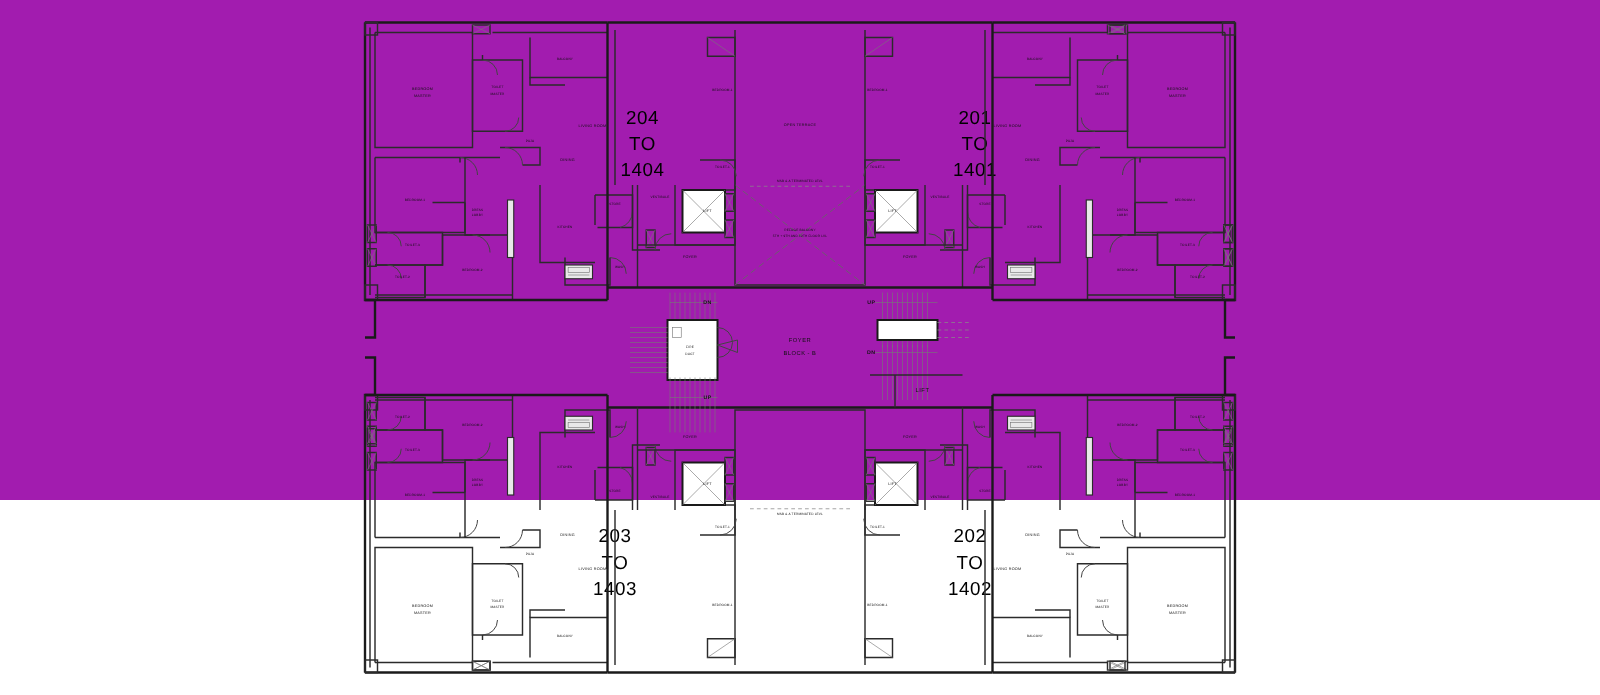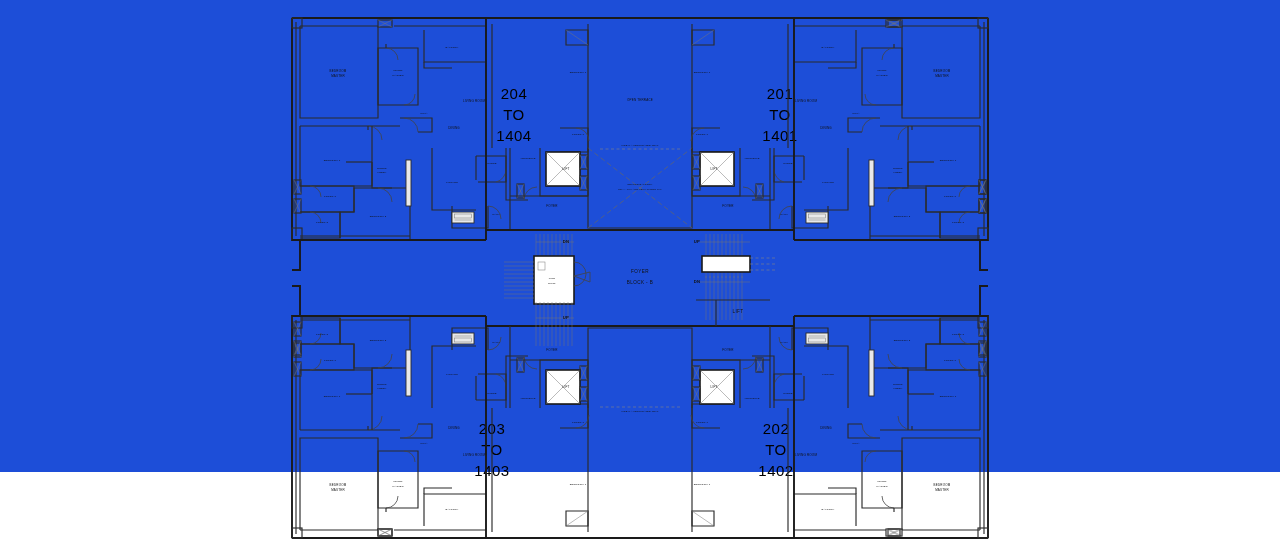--- a/index.html
+++ b/index.html
@@ -1,18 +1,18 @@
 <!DOCTYPE html>
 <html><head>
 <meta charset="utf-8">
 <title>Typical Floor Plan</title>
 <style>
   html,body{margin:0;padding:0;background:#ffffff;}
   body{width:1280px;height:556px;overflow:hidden;font-family:"Liberation Sans",sans-serif;}
-  #stage{position:relative;width:1280px;height:472px;background:#1d4ed8;}
+  #stage{position:relative;width:1280px;height:400px;background:#a21caf;}
   svg#plan{position:absolute;left:0;top:0;width:1280px;height:556px;display:block;}
   .w  {fill:none;stroke:#1a1a1a;stroke-width:1.9;}      
   .w2 {fill:none;stroke:#2b2b2b;stroke-width:1.15;}         
   .w4 {fill:none;stroke:#777;stroke-width:0.5;}         
   .fillw{fill:#ffffff;stroke:#1a1a1a;stroke-width:1.6;}
   .fillg{fill:#e9e9e9;stroke:#2b2b2b;stroke-width:0.9;}
   .dash{fill:none;stroke:#666;stroke-width:0.7;stroke-dasharray:5 3;}
   .dash2{fill:none;stroke:#888;stroke-width:0.6;stroke-dasharray:3 2.5;}
   .door{fill:none;stroke:#444;stroke-width:0.8;}
   .txt{font-family:"Liberation Sans",sans-serif;fill:#111;text-anchor:middle;dominant-baseline:middle;}

